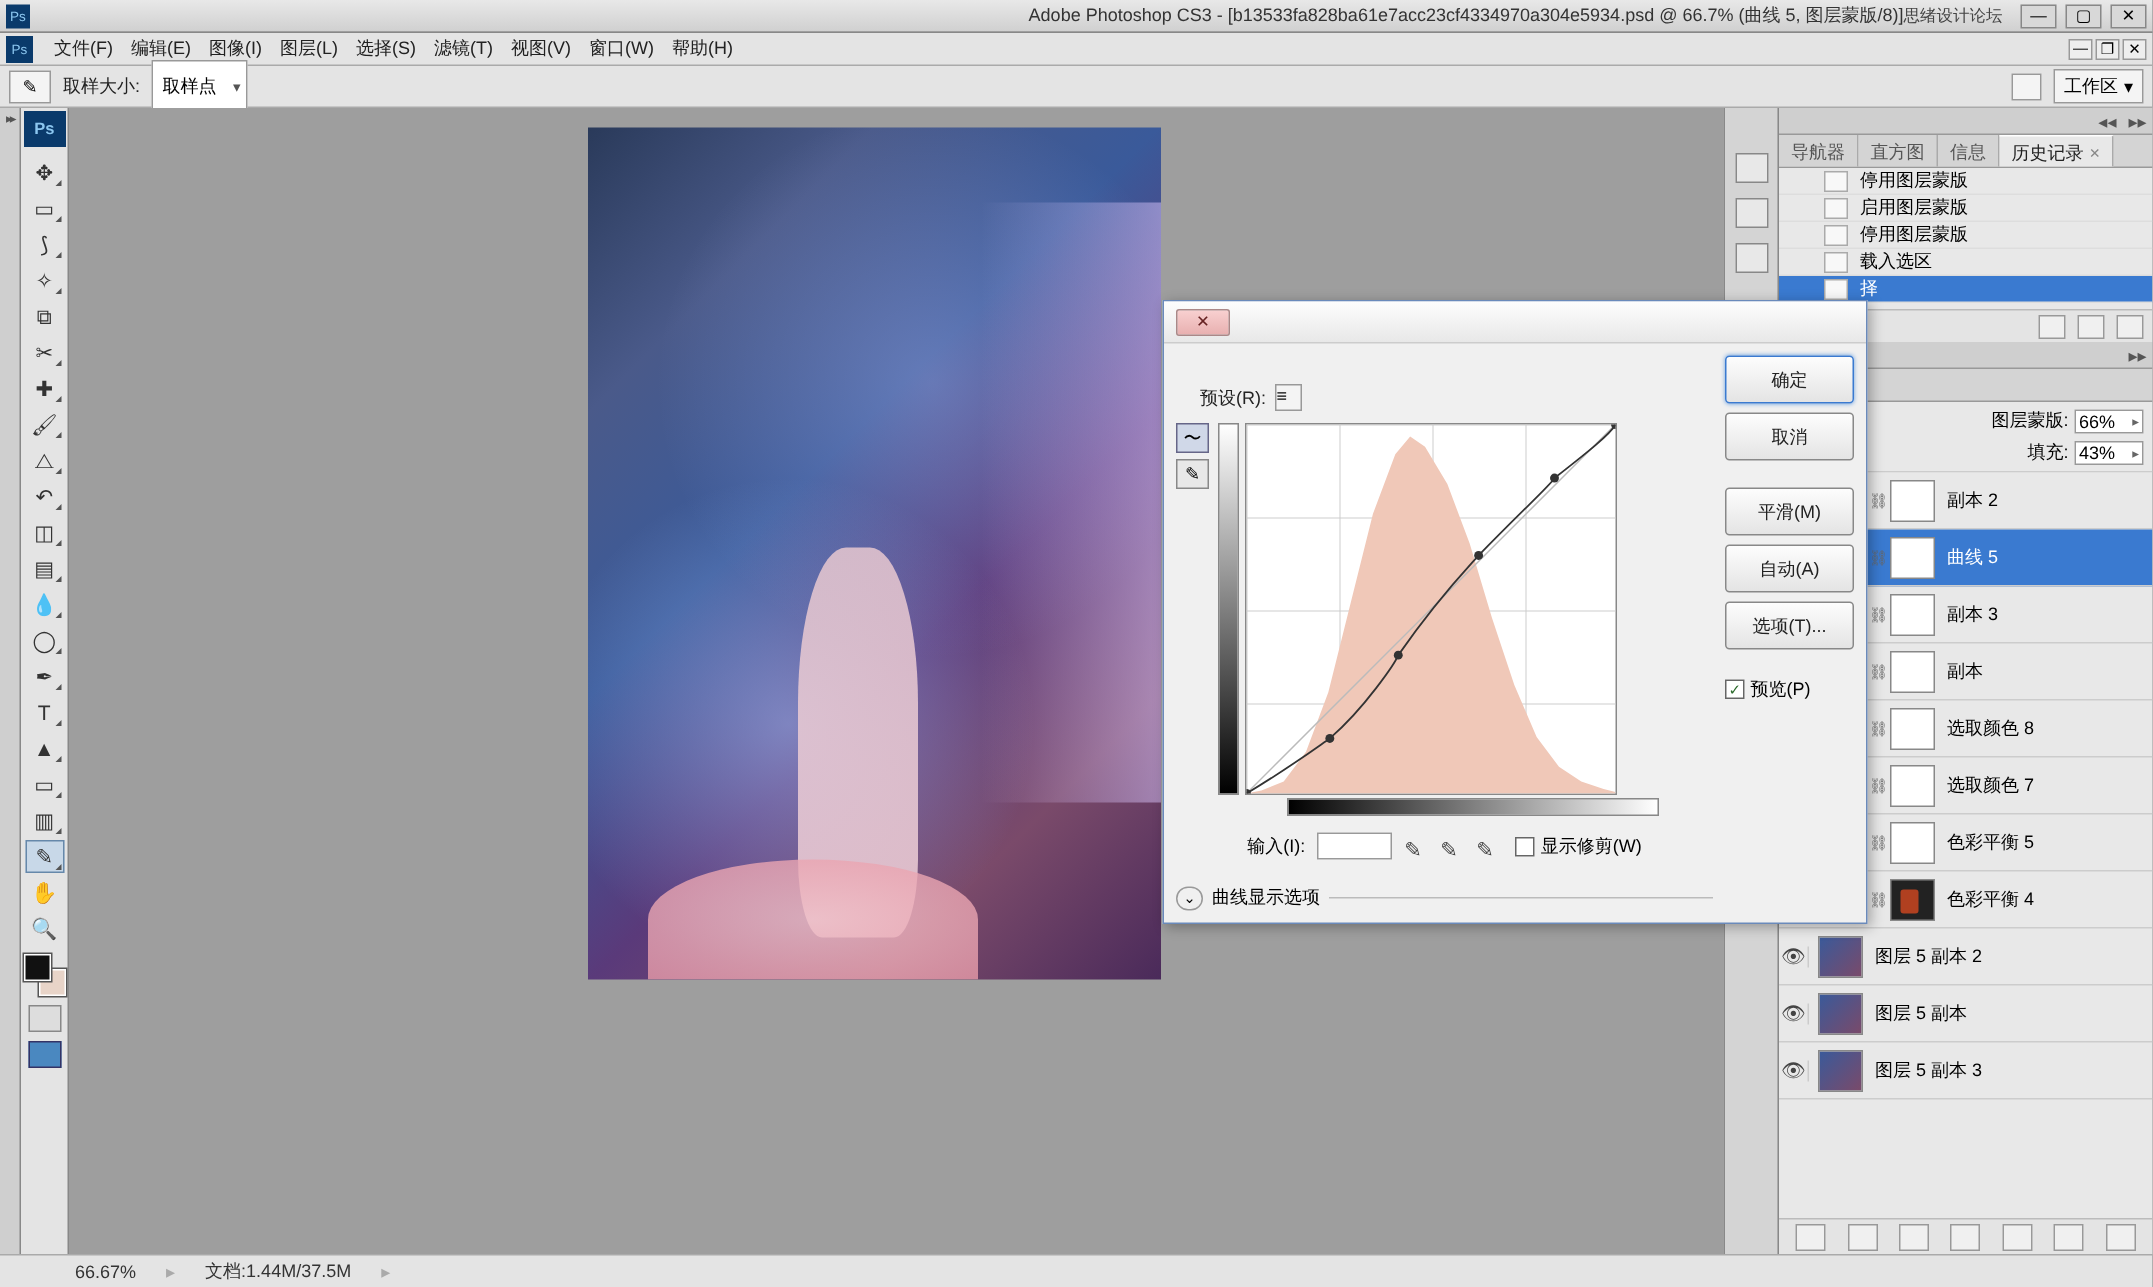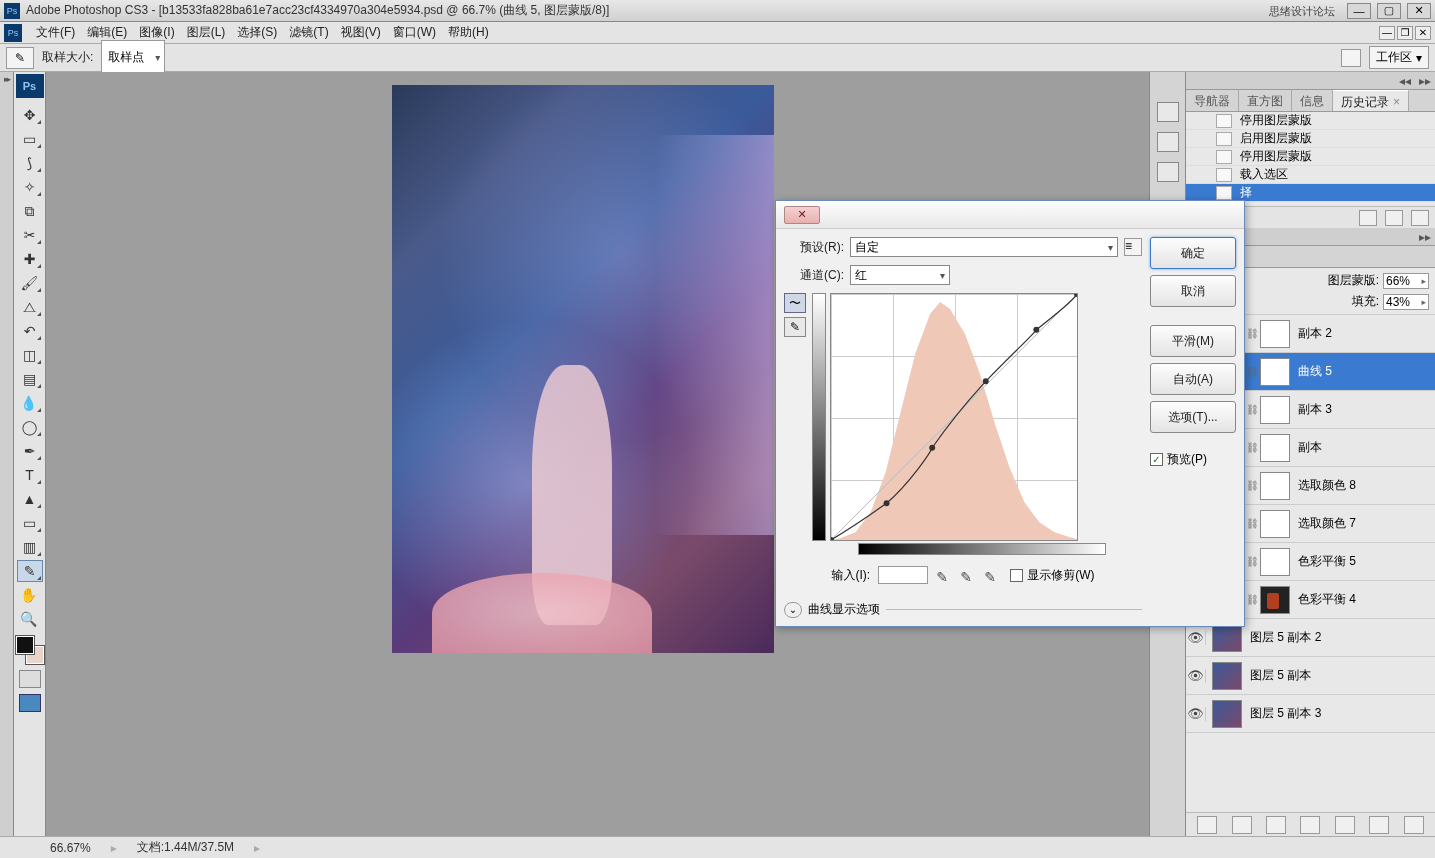--- a/index.html
+++ b/index.html
@@ -1,23 +1,23 @@
 <!DOCTYPE html>
 <html><head>
 <meta charset="utf-8">
 <style>
 * { margin: 0; padding: 0; box-sizing: border-box; font-family: "Microsoft YaHei", Arial, sans-serif; font-size: 12px; }
 body { background: #9e9e9e; overflow: hidden; width: 1435px; height: 858px; position: relative; }
 
 
 .titlebar { background: linear-gradient(#e8e8e8,#d0d0d0); height: 22px; display: flex; align-items: center; padding: 0 4px; border-bottom: 1px solid #888; }
 .titlebar .ps-icon { width: 16px; height: 16px; background: #0a3a6b; color: #8cc7f0; font-size: 9px; display: flex; align-items: center; justify-content: center; margin-right: 6px; }
-.titlebar .title-text { flex: 1; color: #333; }
+.titlebar .title-text { flex: 1; color: #333; text-align: right; }
 .titlebar .winbtn { width: 24px; height: 16px; border: 1px solid #888; background: #d8d8d8; margin-left: 2px; display: flex; align-items: center; justify-content: center; font-size: 11px; }
-.titlebar .right-stuff { display: flex; align-items: flex-end; gap: 4px; }
+.titlebar .right-stuff { display: flex; align-items: flex-start; gap: 4px; }
 .titlebar .forum { color: #444; margin-right: 6px; font-size: 11px; }
 
 
 .menubar { background: #e4e4e4; height: 22px; display: flex; align-items: center; padding: 0 4px; border-bottom: 1px solid #aaa; }
 .menubar .ps-square { width: 18px; height: 18px; background: #0a3a6b; color: #8cc7f0; font-size: 9px; display: flex; align-items: center; justify-content: center; margin-right: 8px; }
 .menubar .menu-item { padding: 2px 6px; color: #222; cursor: default; }
 .menubar .win-controls { margin-left: auto; display: flex; gap: 2px; }
 .menubar .win-controls div { width: 16px; height: 14px; border: 1px solid #999; background: #eee; font-size: 10px; display: flex; align-items: center; justify-content: center; }
 
 
@@ -93,21 +93,21 @@
 .layer-row .lname { flex: 1; padding-left: 4px; }
 .layers-footer { height: 24px; background: #e4e4e4; border-top: 1px solid #bbb; display: flex; align-items: center; justify-content: space-around; padding: 0 4px; }
 .layers-footer .lficon { width: 20px; height: 18px; border: 1px solid #999; background: #f0f0f0; }
 
 
 .dialog { position: absolute; left: 775px; top: 200px; width: 470px; background: #f0f0f0; border: 1px solid #6a8abb; box-shadow: 2px 2px 8px rgba(0,0,0,0.3); }
 .dialog-title { height: 28px; background: linear-gradient(#fdfdfd,#e8e8e8); display: flex; align-items: center; padding: 0 8px; border-bottom: 1px solid #ccc; }
 .dialog-title .dt-text { flex: 1; color: #333; }
 .dialog-title .dt-close { width: 36px; height: 18px; border: 1px solid #a88; background: linear-gradient(#f8d0d0,#e8b0b0); border-radius: 2px; display: flex; align-items: center; justify-content: center; font-size: 11px; color: #622; }
 .dialog-body { display: flex; padding: 8px; gap: 8px; }
-.dialog-left { flex: 1; display: flex; flex-direction: column; gap: 8px; }
+.dialog-left { flex: 1; display: flex; flex-direction: column; gap: 8px; margin-top: 19px; }
 .dialog-right { width: 86px; display: flex; flex-direction: column; gap: 6px; }
 .dlg-btn { height: 32px; border: 1px solid #888; background: linear-gradient(#fdfdfd,#e4e4e4); border-radius: 3px; display: flex; align-items: center; justify-content: center; color: #222; }
 .dlg-btn.primary { border-color: #3a7ad0; box-shadow: 0 0 3px #6aa0e0; }
 .dlg-row { display: flex; align-items: center; gap: 6px; }
 .dlg-label { width: 60px; text-align: right; color: #222; }
 .dlg-select { flex: 1; height: 20px; border: 1px solid #888; background: #fff; padding: 0 4px; display: flex; align-items: center; justify-content: space-between; }
 .dlg-select::after { content: "▾"; color: #555; font-size: 10px; }
 .dlg-icon { width: 18px; height: 18px; border: 1px solid #999; background: #f4f4f4; }
 .curve-area { display: flex; gap: 6px; }
 .curve-side-tools { display: flex; flex-direction: column; gap: 4px; }
@@ -380,30 +380,21 @@
 </div>
 
 <div class="dialog">
   <div class="dialog-title">
     <div class="dt-close">✕</div>
   </div>
   <div class="dialog-body">
     <div class="dialog-left">
       <div class="dlg-row">
         <span class="dlg-label">预设(R):</span>
-        <div class="dlg-select">
-            <span>自定</span>
-          </div>
         <div class="dlg-icon">≡</div>
-      </div>
-      <div class="dlg-row">
-        <span class="dlg-label">通道(C):</span>
-        <div class="dlg-select" style="flex:0 0 100px">
-            <span>红</span>
-          </div>
       </div>
       <div class="curve-area">
         <div class="curve-side-tools">
           <div class="ct sel">〜</div>
           <div class="ct">✎</div>
         </div>
         <div>
           <div class="curve-graph-wrap">
             <div style="display:flex;flex-direction:column;align-items:center;gap:4px">
               <div class="vgrad"></div>

